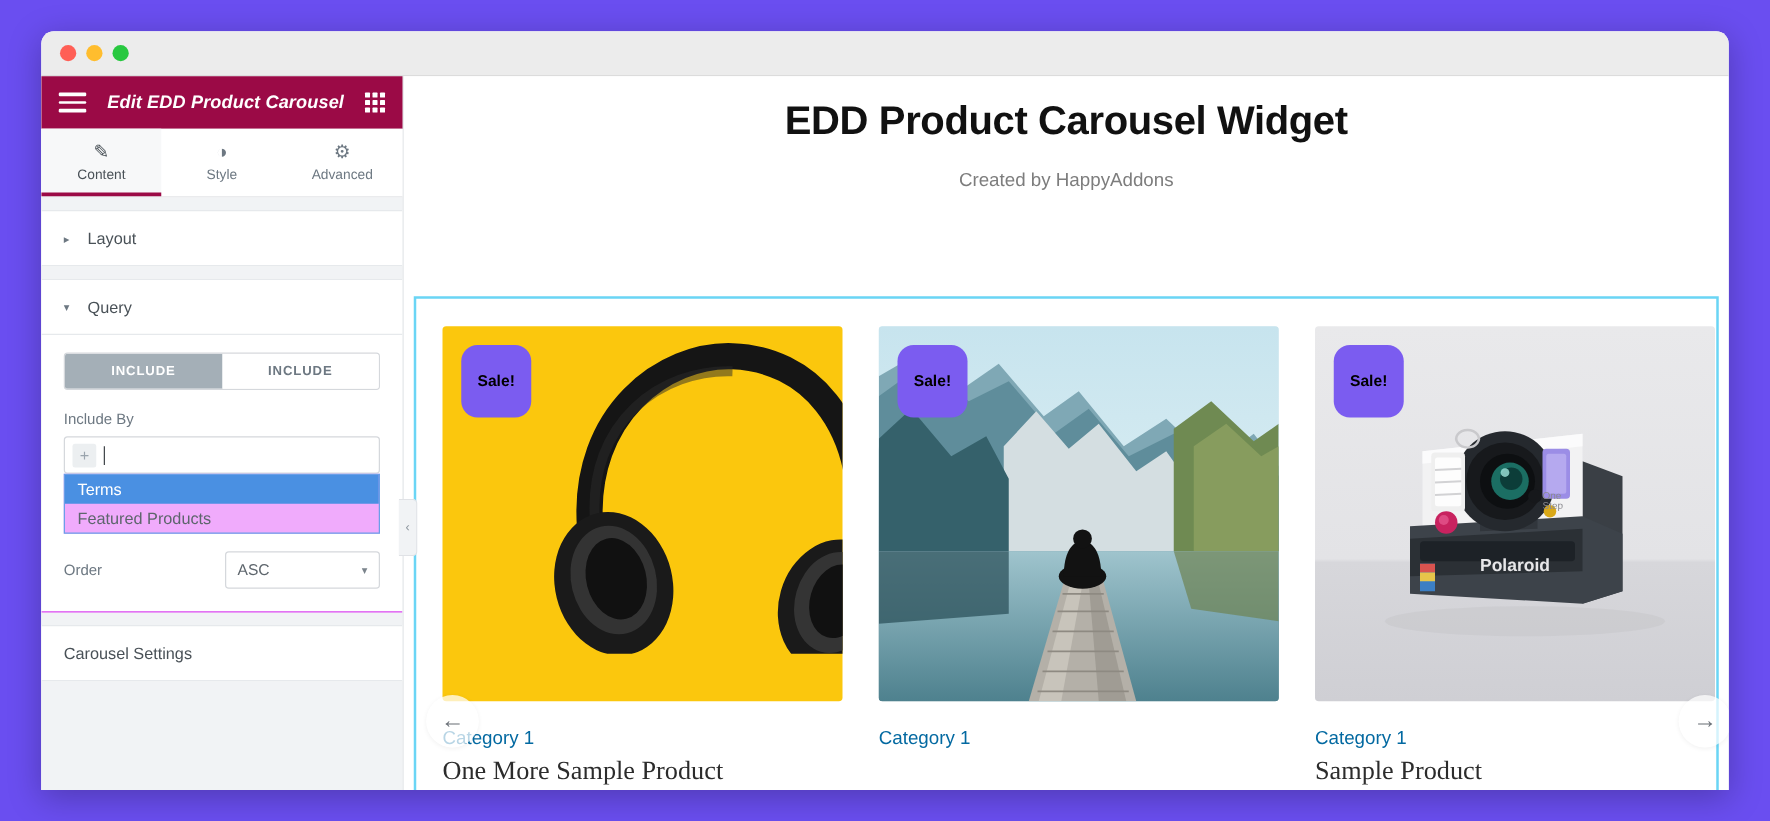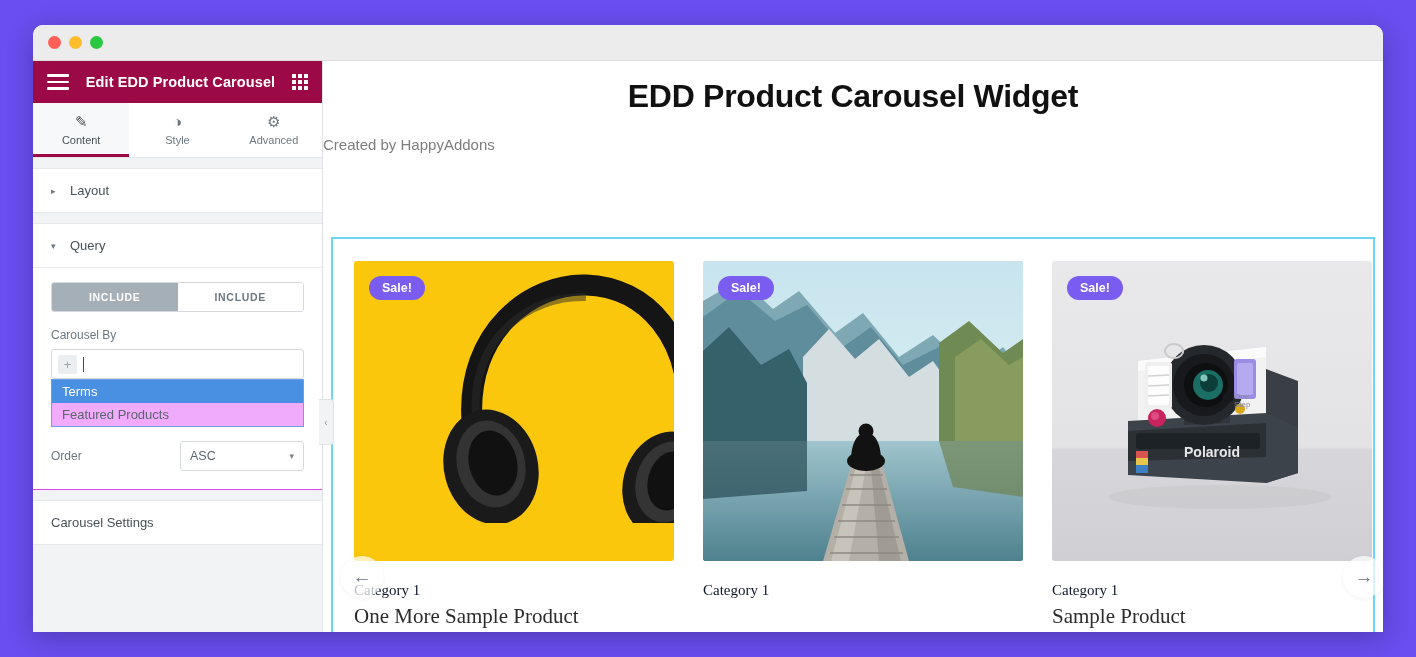--- a/index.html
+++ b/index.html
@@ -30,21 +30,21 @@
   #body-area { display:flex; height:571px; }
 
   
   #panel {
     width:290px; flex:0 0 290px; background:#f1f3f5;
     display:flex; flex-direction:column; position:relative;
     border-right:1px solid #e0e2e6;
   }
   #panel-header {
     height:42px; background:#9b0a46; color:#fff;
-    display:flex; align-items:center; padding:0 14px; gap:10px;
+    display:flex; align-items:center; padding:0 14px; gap:10px;font-style:italic;
   }
   #panel-header .ttl {
     flex:1; text-align:center; font-size:14.5px; font-weight:700;
     letter-spacing:.1px; white-space:nowrap;
   }
   .ham { width:22px; height:16px; display:flex; flex-direction:column;
          justify-content:space-between; cursor:pointer; }
   .ham i { display:block; height:2.6px; background:#fff; border-radius:1px; }
   .grid9 { width:16px; height:16px; display:grid; grid-template-columns:repeat(3,1fr);
            grid-template-rows:repeat(3,1fr); gap:2px; cursor:pointer; }
@@ -135,37 +135,37 @@
     border-radius:0 4px 4px 0; display:flex; align-items:center;
     justify-content:center; font-size:10px; color:#8e979f; cursor:pointer; z-index:40;
   }
 
   
   #canvas { flex:1; background:#fff; position:relative; overflow:hidden; }
   #page-title {
     text-align:center; font-size:32px; font-weight:700; color:#111;
     margin-top:17px; letter-spacing:-.3px;
   }
-  #page-sub { text-align:left; font-size:15px; color:#7d7d7d; margin-top:21px; }
+  #page-sub { text-align:center; font-size:15px; color:#7d7d7d; margin-top:21px; }
 
   #widget {
     position:absolute; left:8px; right:8px; top:176px; bottom:-90px;
     border:2px solid #6ad5f5; background:#fff;
   }
   #track { display:flex; gap:29px; padding:22px 21px 0; }
   .card { width:320px; flex:0 0 320px; position:relative; }
   .thumb {
     width:100%; height:300px; border-radius:3px; position:relative; overflow:hidden;
   }
   .badge {
     position:absolute; left:15px; top:15px; z-index:5;
-    background:#7b5cf0; color:#ffffff; font-size:12.5px; font-weight:700;
-    padding:5px 13px; border-radius:13px;
-  }
-  .cat { color:#0f172a; font-size:15px; margin-top:21px;font-family:Liberation Serif, serif; }
+    background:#7b5cf0; color:#000000; font-size:12.5px; font-weight:700;
+    padding:22px 13px; border-radius:13px;
+  }
+  .cat { color:#0369a1; font-size:15px; margin-top:21px; }
   .pname {
     font-family:"Liberation Serif", serif; font-size:21px; color:#2c2c2c;
     margin-top:5px; font-weight:400;
   }
 
   .navbtn {
     position:absolute; width:42px; height:42px; border-radius:50%;
     background:rgba(255,255,255,.72); display:flex; align-items:center;
     justify-content:center; color:#6b7178; font-size:19px; cursor:pointer;
     top:295px; z-index:20; box-shadow:0 1px 4px rgba(0,0,0,.06);
@@ -247,21 +247,21 @@
           <span class="alabel">Query</span>
         </div>
 
         <div class="section">
 
           <div class="seg">
             <div class="on">INCLUDE</div>
             <div>INCLUDE</div>
           </div>
 
-          <span class="flabel">Carousel By</span>
+          <span class="flabel">Include By</span>
 
           <div class="tokenfield">
             <span class="plus">+</span>
             <span class="caret"></span>
 
             <div class="suggest">
               <div class="hl">Terms</div>
               <div>Featured Products</div>
             </div>
           </div>

